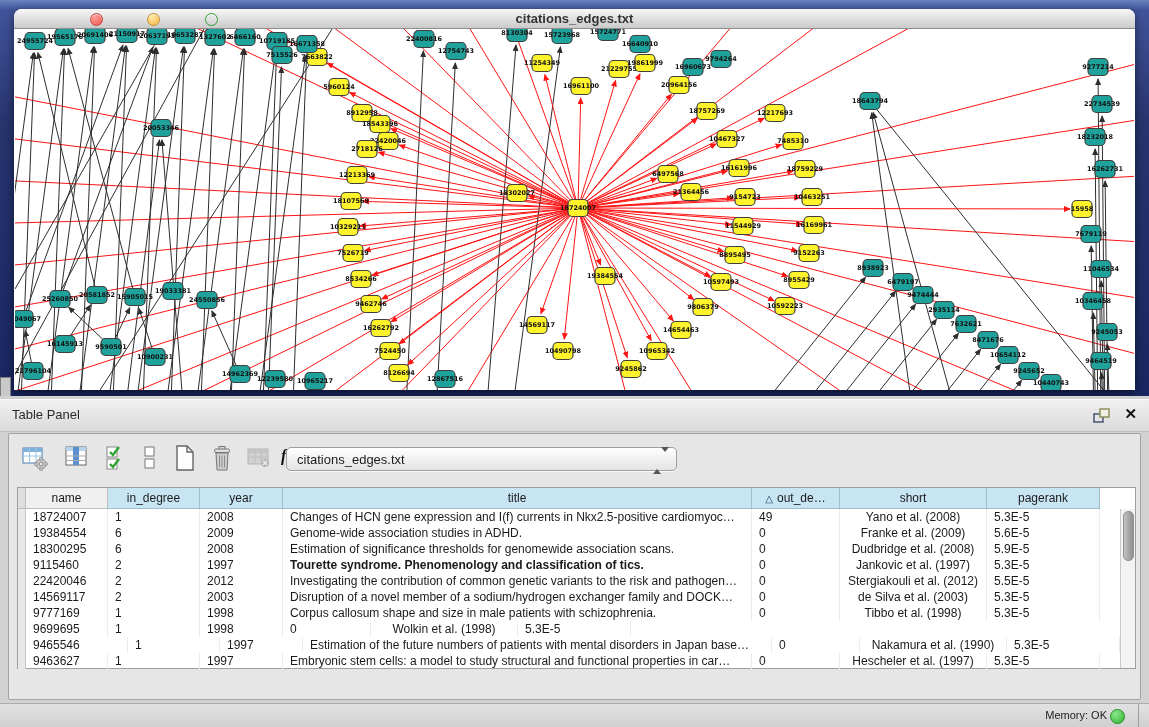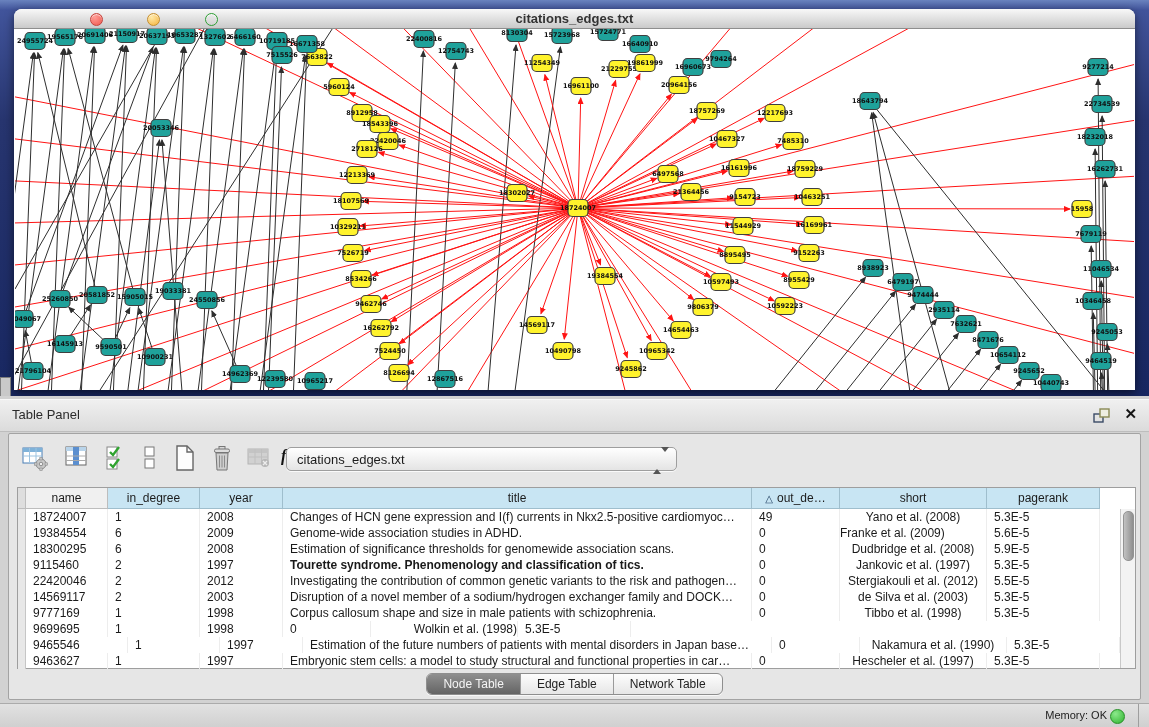--- a/index.html
+++ b/index.html
@@ -754,21 +754,21 @@
               <div class="tcell" style="width:147px;text-align:center;">Yano et al. (2008)</div>
               <div class="tcell" style="width:113px;padding-left:7px;">5.3E-5</div>
             </div>
             <div class="trow">
               <div class="tcell gut" style="width:8px"></div>
               <div class="tcell" style="width:82px;padding-left:7px;">19384554</div>
               <div class="tcell" style="width:92px;padding-left:7px;">6</div>
               <div class="tcell" style="width:83px;padding-left:7px;">2009</div>
               <div class="tcell" style="width:469px;padding-left:7px;">Genome-wide association studies in ADHD.</div>
               <div class="tcell" style="width:88px;padding-left:7px;">0</div>
-              <div class="tcell" style="width:147px;text-align:left;">Franke et al. (2009)</div>
+              <div class="tcell" style="width:147px;text-align:center;">Franke et al. (2009)</div>
               <div class="tcell" style="width:113px;padding-left:7px;">5.6E-5</div>
             </div>
             <div class="trow">
               <div class="tcell gut" style="width:8px"></div>
               <div class="tcell" style="width:82px;padding-left:7px;">18300295</div>
               <div class="tcell" style="width:92px;padding-left:7px;">6</div>
               <div class="tcell" style="width:83px;padding-left:7px;">2008</div>
               <div class="tcell" style="width:469px;padding-left:7px;">Estimation of significance thresholds for genomewide association scans.</div>
               <div class="tcell" style="width:88px;padding-left:7px;">0</div>
               <div class="tcell" style="width:147px;text-align:center;">Dudbridge et al. (2008)</div>
@@ -813,21 +813,21 @@
               <div class="tcell" style="width:88px;padding-left:7px;">0</div>
               <div class="tcell" style="width:147px;text-align:center;">Tibbo et al. (1998)</div>
               <div class="tcell" style="width:113px;padding-left:7px;">5.3E-5</div>
             </div>
             <div class="trow">
               <div class="tcell gut" style="width:8px"></div>
               <div class="tcell" style="width:82px;padding-left:7px;">9699695</div>
               <div class="tcell" style="width:92px;padding-left:7px;">1</div>
               <div class="tcell" style="width:83px;padding-left:7px;">1998</div>
               <div class="tcell" style="width:88px;padding-left:7px;">0</div>
-              <div class="tcell" style="width:147px;text-align:right;">Wolkin et al. (1998)</div>
+              <div class="tcell" style="width:147px;text-align:center;">Wolkin et al. (1998)</div>
               <div class="tcell" style="width:113px;padding-left:7px;">5.3E-5</div>
             </div>
             <div class="trow">
               <div class="tcell gut" style="width:8px"></div>
               <div class="tcell" style="width:102px;padding-left:7px;">9465546</div>
               <div class="tcell" style="width:92px;padding-left:7px;">1</div>
               <div class="tcell" style="width:83px;padding-left:7px;">1997</div>
               <div class="tcell" style="width:469px;padding-left:7px;">Estimation of the future numbers of patients with mental disorders in Japan base…</div>
               <div class="tcell" style="width:88px;padding-left:7px;">0</div>
               <div class="tcell" style="width:147px;text-align:center;">Nakamura et al. (1990)</div>
@@ -842,27 +842,20 @@
               <div class="tcell" style="width:88px;padding-left:7px;">0</div>
               <div class="tcell" style="width:147px;text-align:center;">Hescheler et al. (1997)</div>
               <div class="tcell" style="width:113px;padding-left:7px;">5.3E-5</div>
             </div>
           </div>
         <div class="vscroll">
             <div class="vthumb"></div>
           </div>
       </div>
 
-      <div class="footer">
-        <div class="seg" id="seg">
-            <span class="seg-btn sel">Node Table</span>
-            <span class="seg-btn">Edge Table</span>
-            <span class="seg-btn">Network Table</span>
-          </div>
-      </div>
     </div>
 
     <div class="status-bar">
       <span class="mem-label">Memory: OK</span>
       <span class="mem-dot"></span>
       <span class="status-sep"></span>
     </div>
   </div>
 </div>
 

